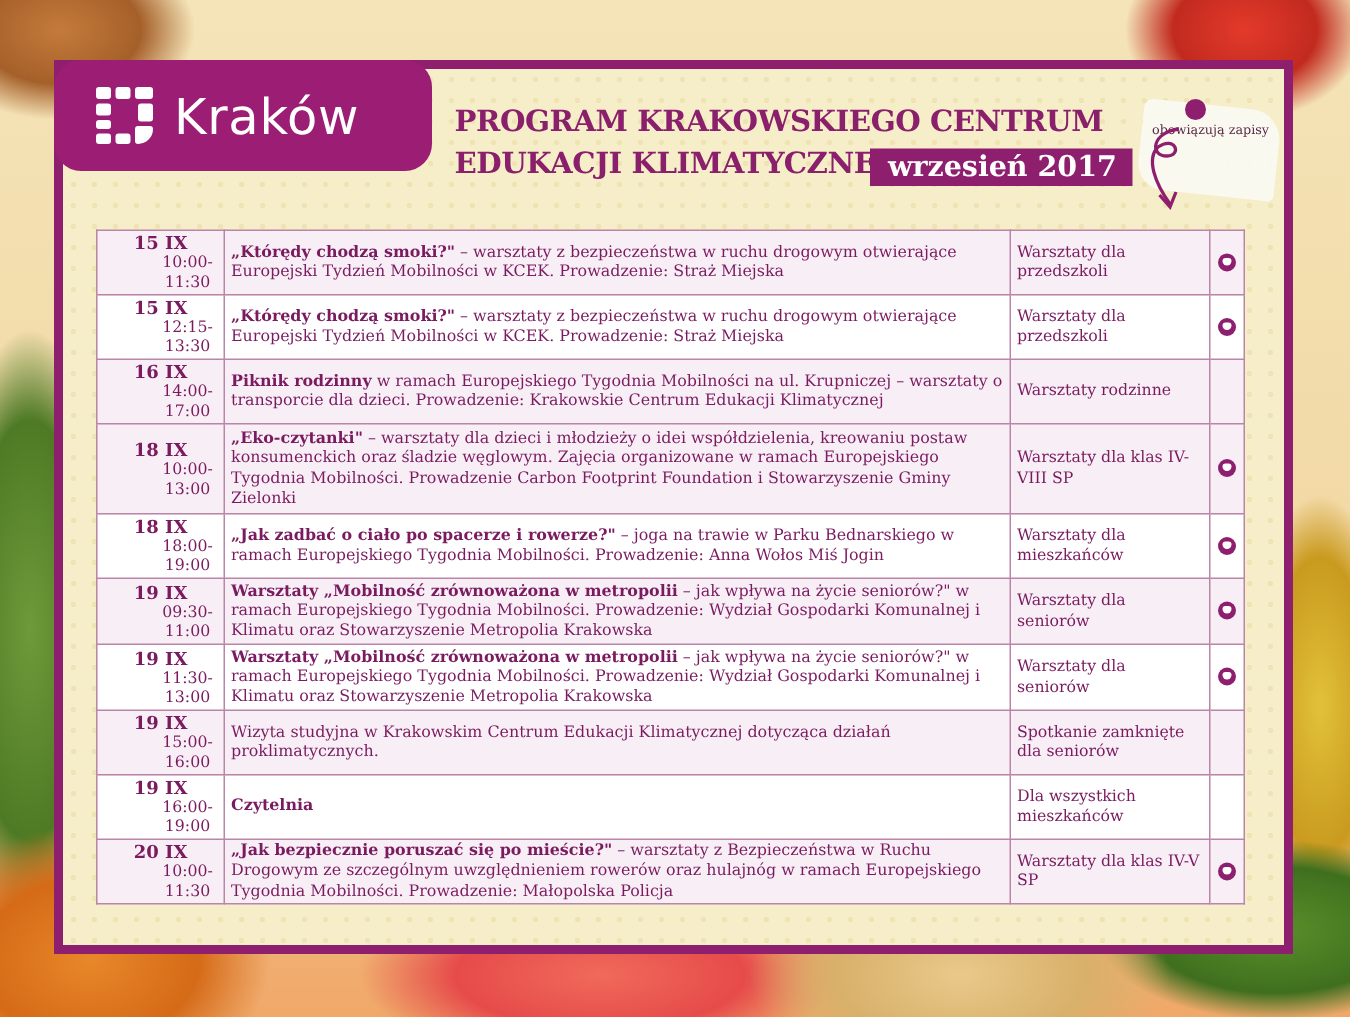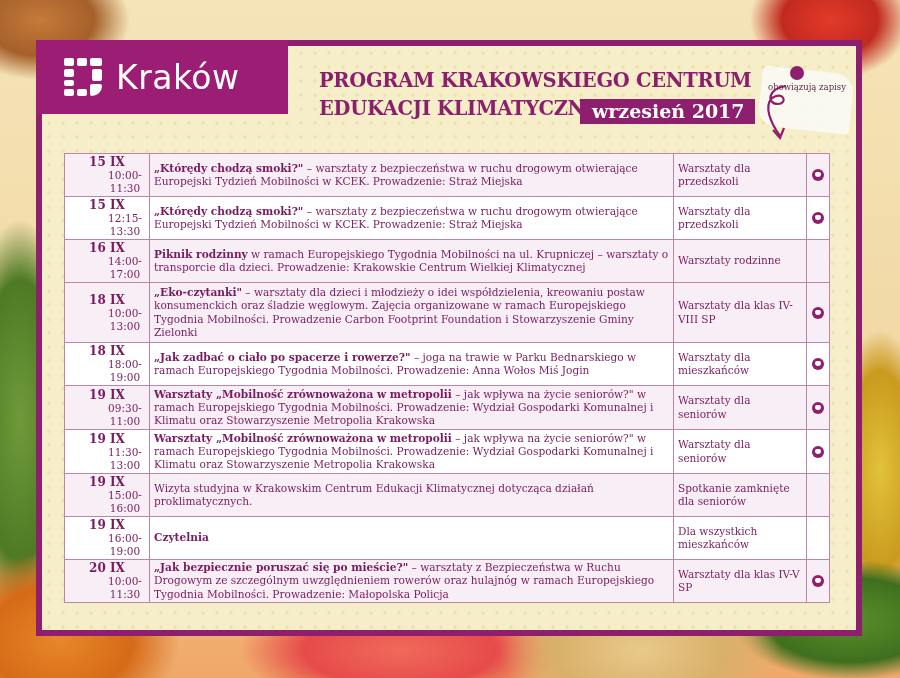--- a/index.html
+++ b/index.html
@@ -13,25 +13,25 @@
       radial-gradient(ellipse 60px 200px at 20px 420px,#6f9a3a 0%,#4e7a25 70%,transparent 100%),
       radial-gradient(ellipse 50px 140px at 880px 470px,#e2c23a 0%,#c99a1e 70%,transparent 100%),
       radial-gradient(ellipse 80px 60px at 830px 20px,#e33a2a 0%,#c22a1f 60%,transparent 100%),
       radial-gradient(ellipse 90px 60px at 40px 20px,#c47a3a 0%,#a5602a 60%,transparent 100%),
       linear-gradient(180deg,#f4e4b8 0%,#f2d9a6 50%,#f0a869 100%);
   }
   .frame{position:absolute;left:36px;top:40px;width:826px;height:596px;
     box-sizing:border-box;border:6px solid #8e1f6e;
     background:radial-gradient(circle,#efe3b3 1.5px,transparent 2px) 0 0/14px 14px,#f6edc9;}
   .logo-block{position:absolute;left:36px;top:40px;width:252px;height:74px;background:#9b1d74;
-    display:flex;align-items:center;padding-left:28px;box-sizing:border-box;}
+    display:flex;align-items:center;padding-left:28px;box-sizing:border-box;border-radius:18px;}
   .logo-mark{width:38px;height:38px;position:relative;margin-right:14px;}
   .logo-mark span{position:absolute;background:#fff;border-radius:2px;}
   .logo-text{color:#fff;font-family:"DejaVu Sans",sans-serif;font-size:33px;letter-spacing:0.5px;}
-  .title{position:absolute;left:319px;top:67px;color:#8a1f6b;font-weight:bold;font-size:19.5px;line-height:28px;
+  .title{position:absolute;left:303px;top:67px;color:#8a1f6b;font-weight:bold;font-size:19.5px;line-height:28px;
     font-family:"DejaVu Serif",serif;letter-spacing:-0.3px;}
   .badge{position:absolute;left:580px;top:99px;background:#8e1f6e;color:#fff;font-weight:bold;
     font-size:19px;padding:1px 10px 2px 12px;font-family:"DejaVu Serif",serif;}
   .note{position:absolute;left:760px;top:62px;width:90px;height:80px;}
   .note-paint{position:absolute;left:0;top:8px;width:92px;height:60px;background:#fbfaf4;opacity:.9;
     transform:rotate(6deg);border-radius:6px 20px 4px 18px;}
   .note-dot{position:absolute;left:30px;top:4px;width:14px;height:14px;border-radius:50%;background:#8e1f6e;}
   .note-text{position:absolute;left:4px;top:20px;width:86px;text-align:center;font-size:8.5px;line-height:11px;color:#5a2a4a;}
   .note-arrow{position:absolute;left:764px;top:82px;}
   table{position:absolute;left:64px;top:153px;width:766px;border-collapse:collapse;table-layout:fixed;}
@@ -101,21 +101,21 @@
         </td>
         <td><span class="b">„Którędy chodzą smoki?"</span><span> – warsztaty z bezpieczeństwa w ruchu drogowym otwierające Europejski Tydzień Mobilności w KCEK. Prowadzenie: Straż Miejska</span></td>
         <td class="type">Warsztaty dla przedszkoli</td>
         <td class="reg"><span class="reg-icon"></span></td>
       </tr>
       <tr class="odd" style="height: 36px; border-radius: 13px;">
         <td class="date">
           <span class="d">16 IX</span>
           <span class="t">14:00-17:00</span>
         </td>
-        <td><span class="b">Piknik rodzinny</span><span> w ramach Europejskiego Tygodnia Mobilności na ul. Krupniczej – warsztaty o transporcie dla dzieci. Prowadzenie: Krakowskie Centrum Wielkiej Klimatycznej</span></td>
+        <td><span class="b">Piknik rodzinny</span><span> w ramach Europejskiego Tygodnia Mobilności na ul. Krupniczej – warsztaty o transporcie dla dzieci. Prowadzenie: Krakowskie Centrum Edukacji Klimatycznej</span></td>
         <td class="type">Warsztaty rodzinne</td>
         <td class="reg"></td>
       </tr>
       <tr class="odd" style="height: 60px;">
         <td class="date">
           <span class="d">18 IX</span>
           <span class="t">10:00-13:00</span>
         </td>
         <td><span class="b">„Eko-czytanki"</span><span> – warsztaty dla dzieci i młodzieży o idei współdzielenia, kreowaniu postaw konsumenckich oraz śladzie węglowym. Zajęcia organizowane w ramach Europejskiego Tygodnia Mobilności. Prowadzenie Carbon Footprint Foundation i Stowarzyszenie Gminy Zielonki</span></td>
         <td class="type">Warsztaty dla klas IV-VIII SP</td>

